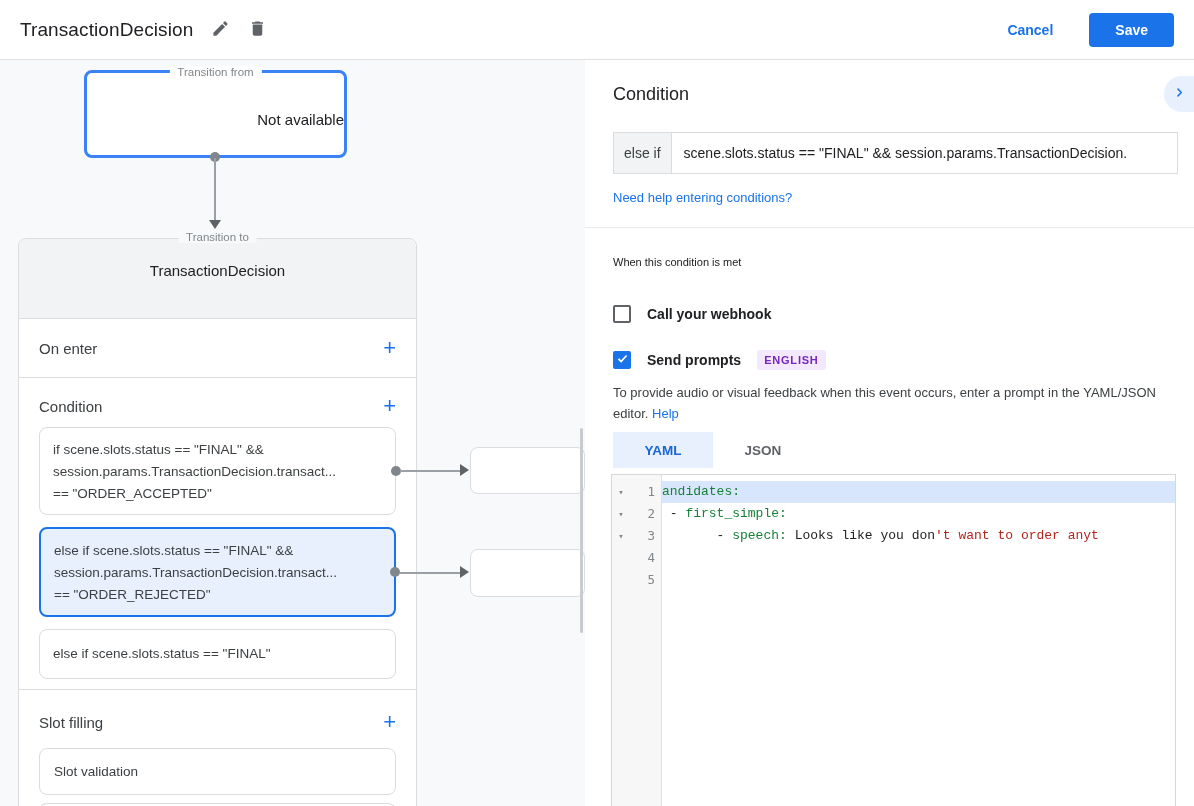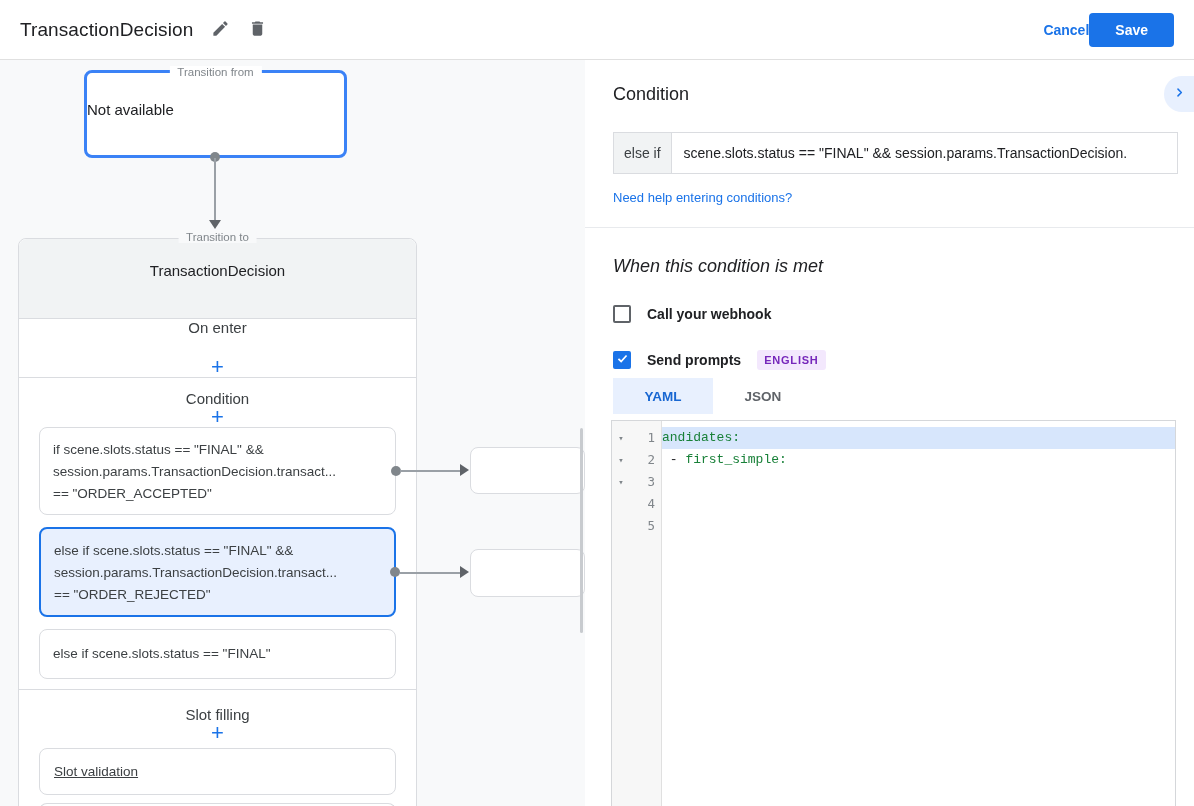--- a/index.html
+++ b/index.html
@@ -7,81 +7,81 @@
     font-family:"Liberation Sans", sans-serif; color:#202124; }
 
   
   .topbar { height:60px; display:flex; align-items:center; padding:0 20px;
     border-bottom:1px solid #e0e0e0; background:#fff; }
   .page-title { font-size:19px; color:#202124; letter-spacing:.1px; }
   .icon-btn { background:none; border:none; margin-left:18px; cursor:pointer;
     display:flex; align-items:center; }
   .topbar-spacer { flex:1; }
   .cancel-btn { background:none; border:none; color:#1a73e8; font-size:14px;
-    font-weight:bold; font-family:inherit; cursor:pointer; }
+    font-weight:bold; font-family:inherit; margin-right:36px; cursor:pointer; }
   .save-btn { background:#1a73e8; color:#fff; border:none; border-radius:4px;
     font-size:14px; font-weight:bold; font-family:inherit; padding:0 26px;
     height:34px; cursor:pointer; }
 
   
   .main { display:flex; height:746px; }
   .canvas { width:585px; background:#f8f9fa; position:relative; flex:none; }
   .panel { flex:1; background:#fff; position:relative; display:flex;
     flex-direction:column; padding:0 0 0 28px; min-width:0; }
 
   
   .tfrom { position:absolute; left:84px; top:10px; width:263px; height:88px;
     background:#fff; border:3px solid #3b82f6; border-radius:8px; }
   .box-legend { position:absolute; top:-8px; left:50%; transform:translateX(-50%);
     background:#f8f9fa; padding:0 8px; font-size:11.5px; color:#80868b;
     white-space:nowrap; }
   .tfrom .box-legend { background:#fff; top:-7px; }
-  .tfrom-content { width:100%; text-align:left; margin-top:28px;
+  .tfrom-content { width:100%; text-align:right; margin-top:38px;
     font-size:15px; color:#202124; }
 
   .conn-dot { position:absolute; width:10px; height:10px; border-radius:50%;
     background:#80868b; }
   .conn-line-v { position:absolute; width:2px; background:#9aa0a6; }
   .arrow-down { position:absolute; width:0; height:0;
     border-left:6px solid transparent; border-right:6px solid transparent;
     border-top:9px solid #5f6368; }
   .conn-line-h { position:absolute; height:2px; background:#9aa0a6; }
   .arrow-right { position:absolute; width:0; height:0;
     border-top:6px solid transparent; border-bottom:6px solid transparent;
     border-left:9px solid #5f6368; }
 
   .scene { position:absolute; left:18px; top:178px; width:399px; bottom:-10px;
     background:#fff; border:1px solid #dadce0; border-radius:8px 8px 0 0; }
   .scene-header { height:80px; background:#f1f3f4; border-bottom:1px solid #dadce0;
     border-radius:8px 8px 0 0; text-align:center; padding-top:23px; }
   .scene-title { font-size:15px; color:#202124; }
   .scene-subtitle { font-size:11px; color:#5f6368; margin-top:7px; }
 
-  .sec-row { display:flex; align-items:center; justify-content:space-between;flex-direction:column; }
+  .sec-row { display:flex; align-items:center; justify-content:space-between; }
   .sec-label { font-size:15px; color:#3c4043; }
   .plus-btn { background:none; border:none; color:#1a73e8; font-size:22px;
     font-weight:400; line-height:20px; cursor:pointer; font-family:inherit; }
   .on-enter { height:59px; padding:0 20px; border-bottom:1px solid #dadce0; }
   .sec-condition { padding:12px 20px 10px; border-bottom:1px solid #dadce0; }
   .sec-condition .sec-row { height:32px; }
   .cond-card { position:relative; border:1px solid #dadce0; border-radius:8px;
     background:#fff; padding:11px 13px; font-size:13.5px; color:#3c4043;
     line-height:22px; cursor:pointer; }
   .cond-card .cline { white-space:nowrap; overflow:hidden; }
   .card-1 { margin-top:5px; height:88px; }
   .card-2 { margin-top:12px; height:90px; border:2px solid #1a73e8;
     background:#e8f0fe; }
   .card-3 { margin-top:12px; height:50px; display:flex; align-items:center; }
   .card-dot { position:absolute; right:-6px; top:50%; margin-top:-5px;
     width:10px; height:10px; border-radius:50%; background:#80868b; }
   .sec-slot { padding:16px 20px 0; }
   .sec-slot .sec-row { height:32px; }
   .slot-card { margin-top:10px; height:47px; border:1px solid #dadce0;
     border-radius:8px; background:#fff; display:flex; align-items:center;
-    padding:0 14px; font-size:13.5px; color:#3c4043; cursor:pointer;text-decoration:underline; }
+    padding:0 14px; font-size:13.5px; color:#3c4043; cursor:pointer; }
   .card-fragment { margin-top:8px; height:12px; border:1px solid #dadce0;
     border-bottom:none; border-radius:8px 8px 0 0; background:#fff; }
 
   .mid-box { position:absolute; left:470px; width:115px; background:#fff;
     border:1px solid #dadce0; border-radius:8px; cursor:pointer; }
   .mid-box-a { top:387px; height:47px; }
   .mid-box-b { top:489px; height:48px; }
   .canvas-scrollbar { position:absolute; left:580px; top:368px; width:3px;
     height:205px; background:#c8cbcf; border-radius:2px; }
 
@@ -92,21 +92,21 @@
     display:flex; align-items:center; justify-content:center; }
   .cond-row { display:flex; margin-top:24px; margin-right:16px; height:42px; }
   .cond-prefix { background:#f1f3f4; border:1px solid #dadce0; border-right:none;
     padding:0 10px; font-size:14px; color:#3c4043; display:flex;
     align-items:center; white-space:nowrap; }
   .cond-input { flex:1; border:1px solid #dadce0; background:#fff; padding:0 12px;
     font-size:14px; color:#202124; font-family:inherit; min-width:0; outline:none; }
   .text-link { color:#1a73e8; font-size:13px; text-decoration:none; cursor:pointer; }
   .help-row { margin-top:14px; height:18px; }
   .panel-divider { margin:21px 0 0 -28px; height:1px; background:#e8eaed; flex:none; }
-  .when-title { margin-top:28px; font-size:18px; color:#202124; height:22px;font-style:italic; }
+  .when-title { margin-top:28px; font-size:11px; color:#202124; height:22px; }
   .check-row { display:flex; align-items:center; margin-top:26px; height:20px; }
   .checkbox { width:18px; height:18px; border:2px solid #5f6368; border-radius:2px;
     background:#fff; cursor:pointer; flex:none; }
   .checkbox.checked { border:none; background:#1a73e8; display:flex;
     align-items:center; justify-content:center; }
   .check-label { font-size:14px; font-weight:bold; color:#202124; margin-left:16px;text-align:right; }
   .lang-badge { margin-left:16px; background:#f3e8fd; color:#7627bb;
     font-size:11px; font-weight:bold; letter-spacing:.8px; padding:4px 7px;
     border-radius:3px; }
   .desc { margin-top:12px; width:570px; font-size:13px; line-height:21px;
@@ -261,20 +261,21 @@
         <span>
           <svg width="13" height="13" viewBox="0 0 24 24">
               <path d="M4.5 12.5l5 5 10-11" stroke="#fff" stroke-width="3.2" fill="none"></path>
             </svg>
         </span>
       </div>
       <span class="check-label">Send prompts</span>
       <span class="lang-badge">ENGLISH</span>
     </div>
 
+    <div class="desc"><span>To provide audio or visual feedback when this event occurs, enter a prompt in the YAML/JSON editor. </span><a class="text-link">Help</a></div>
 
     <div class="tabs">
       <button class="tab active">YAML</button>
       <button class="tab">JSON</button>
     </div>
 
     <div class="editor">
       <div class="gutter">
         <div class="gutter-line">
           <span class="fold">▾</span>
@@ -293,17 +294,18 @@
           <span class="lnum">4</span>
         </div>
         <div class="gutter-line">
           <span class="fold"></span>
           <span class="lnum">5</span>
         </div>
       </div>
       <div class="code">
         <div class="code-line active"><span class="seg key">andidates:</span></div>
         <div class="code-line"><span class="seg plain"> - </span><span class="seg key">first_simple:</span></div>
+        <div class="code-line"><span class="seg plain">       - </span><span class="seg key">speech:</span><span class="seg plain"> Looks like you don</span><span class="seg str">'t want to order anyt</span></div>
         <div class="code-line"></div>
       </div>
     </div>
   </div>
 </div>
 
 </body></html>

